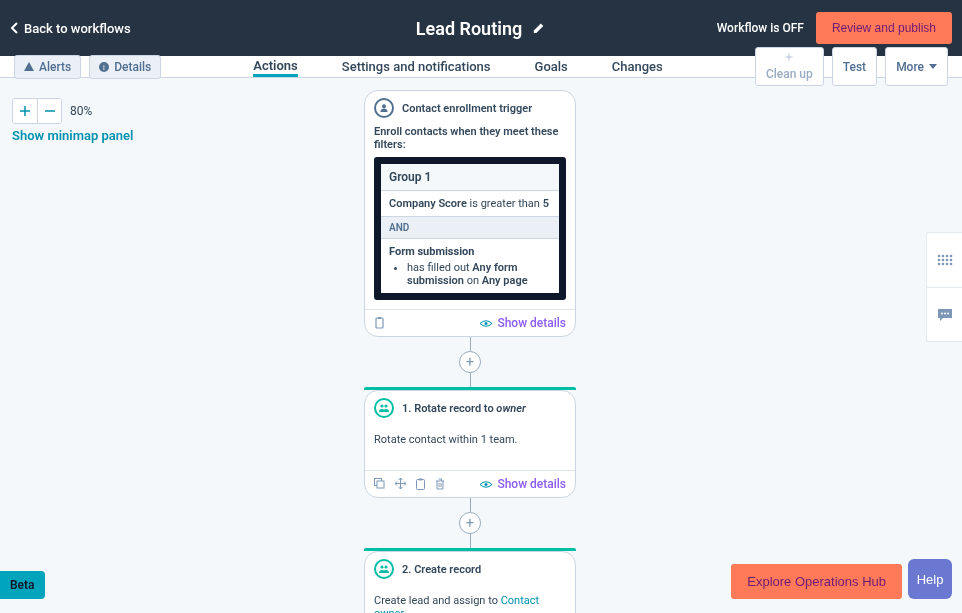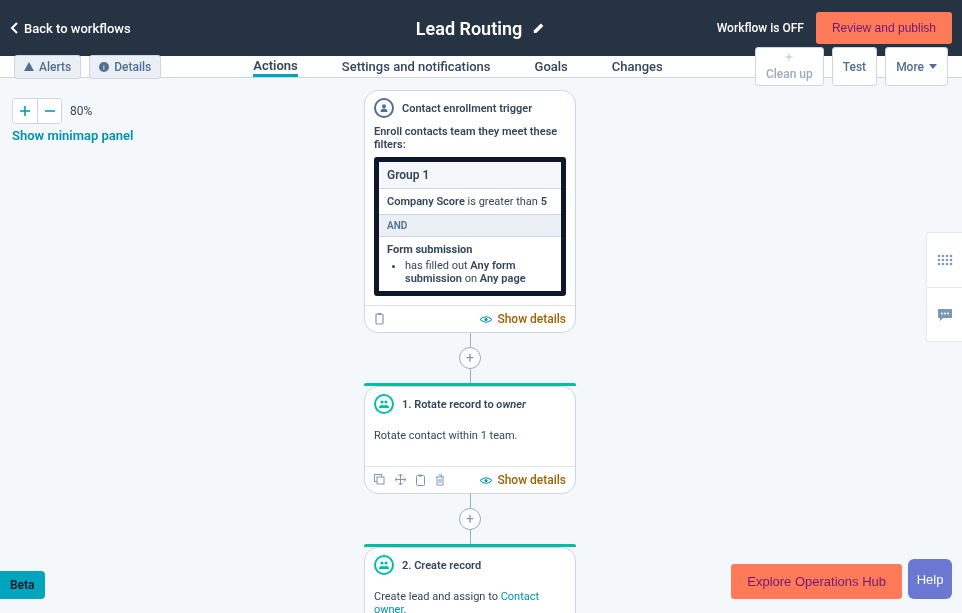--- a/index.html
+++ b/index.html
@@ -195,21 +195,21 @@
   align-items: center;
   justify-content: center;
   color: #00bda5;
   flex-shrink: 0;
 }
 .circle-icon.dark { border-color:#516f90; color:#516f90; }
 .card-title { font-size: 11px; font-weight: 600; }
 .card-body { padding: 0 9px 9px; }
 .enroll-text { font-size: 11px; font-weight: 600; margin-bottom: 6px; }
 .filter-box {
-  border: 5px solid #0f172a;
+  border: 7px solid #0f172a;
   border-radius: 3px;
   overflow: hidden;
 }
 .group-header {
   background: #f5f8fa;
   padding: 6px 8px;
   font-weight: 600;
   font-size: 12px;
   border-bottom: 1px solid #cbd6e2;
 }
@@ -231,21 +231,21 @@
 .sub-filter ul { list-style: disc; padding-left: 18px; font-size:11px; }
 .card-footer {
   display: flex;
   justify-content: space-between;
   align-items: center;
   padding: 6px 9px;
   border-top: 1px solid #dfe3eb;
 }
 .footer-icons { display:flex; gap:10px; color:#7c98b6; }
 .footer-icons span { cursor:pointer; }
-.show-details { color:#a16207; font-size:12px; font-weight:500; cursor:pointer; display:flex; align-items:center; gap:4px;}
+.show-details { color:#8b5cf6; font-size:12px; font-weight:500; cursor:pointer; display:flex; align-items:center; gap:4px;}
 
 .connector {
   display: flex;
   flex-direction: column;
   align-items: center;
 }
 .line { width: 1px; height: 14px; background: #99acc2; }
 .plus-node {
   width: 22px;
   height: 22px;
@@ -403,21 +403,21 @@
       <div class="card-header">
         <span class="circle-icon dark">
           <svg width="10" height="10" viewBox="0 0 10 10">
               <circle cx="5" cy="3.2" r="2" fill="#516f90"></circle>
               <path d="M1.5 9 A3.5 3.5 0 0 1 8.5 9 Z" fill="#516f90"></path>
             </svg>
         </span>
         <span class="card-title">Contact enrollment trigger</span>
       </div>
       <div class="card-body">
-        <div class="enroll-text">Enroll contacts team they meet these filters:</div>
+        <div class="enroll-text">Enroll contacts when they meet these filters:</div>
         <div class="filter-box">
           <div class="group-header">Group 1</div>
           <div class="filter-row">
             <b>Company Score</b><span> is greater than </span><b>5</b>
           </div>
           <div class="and-row">AND</div>
           <div class="sub-filter">
             <div class="sub-filter-title">Form submission</div>
             <ul>
                 <li>

